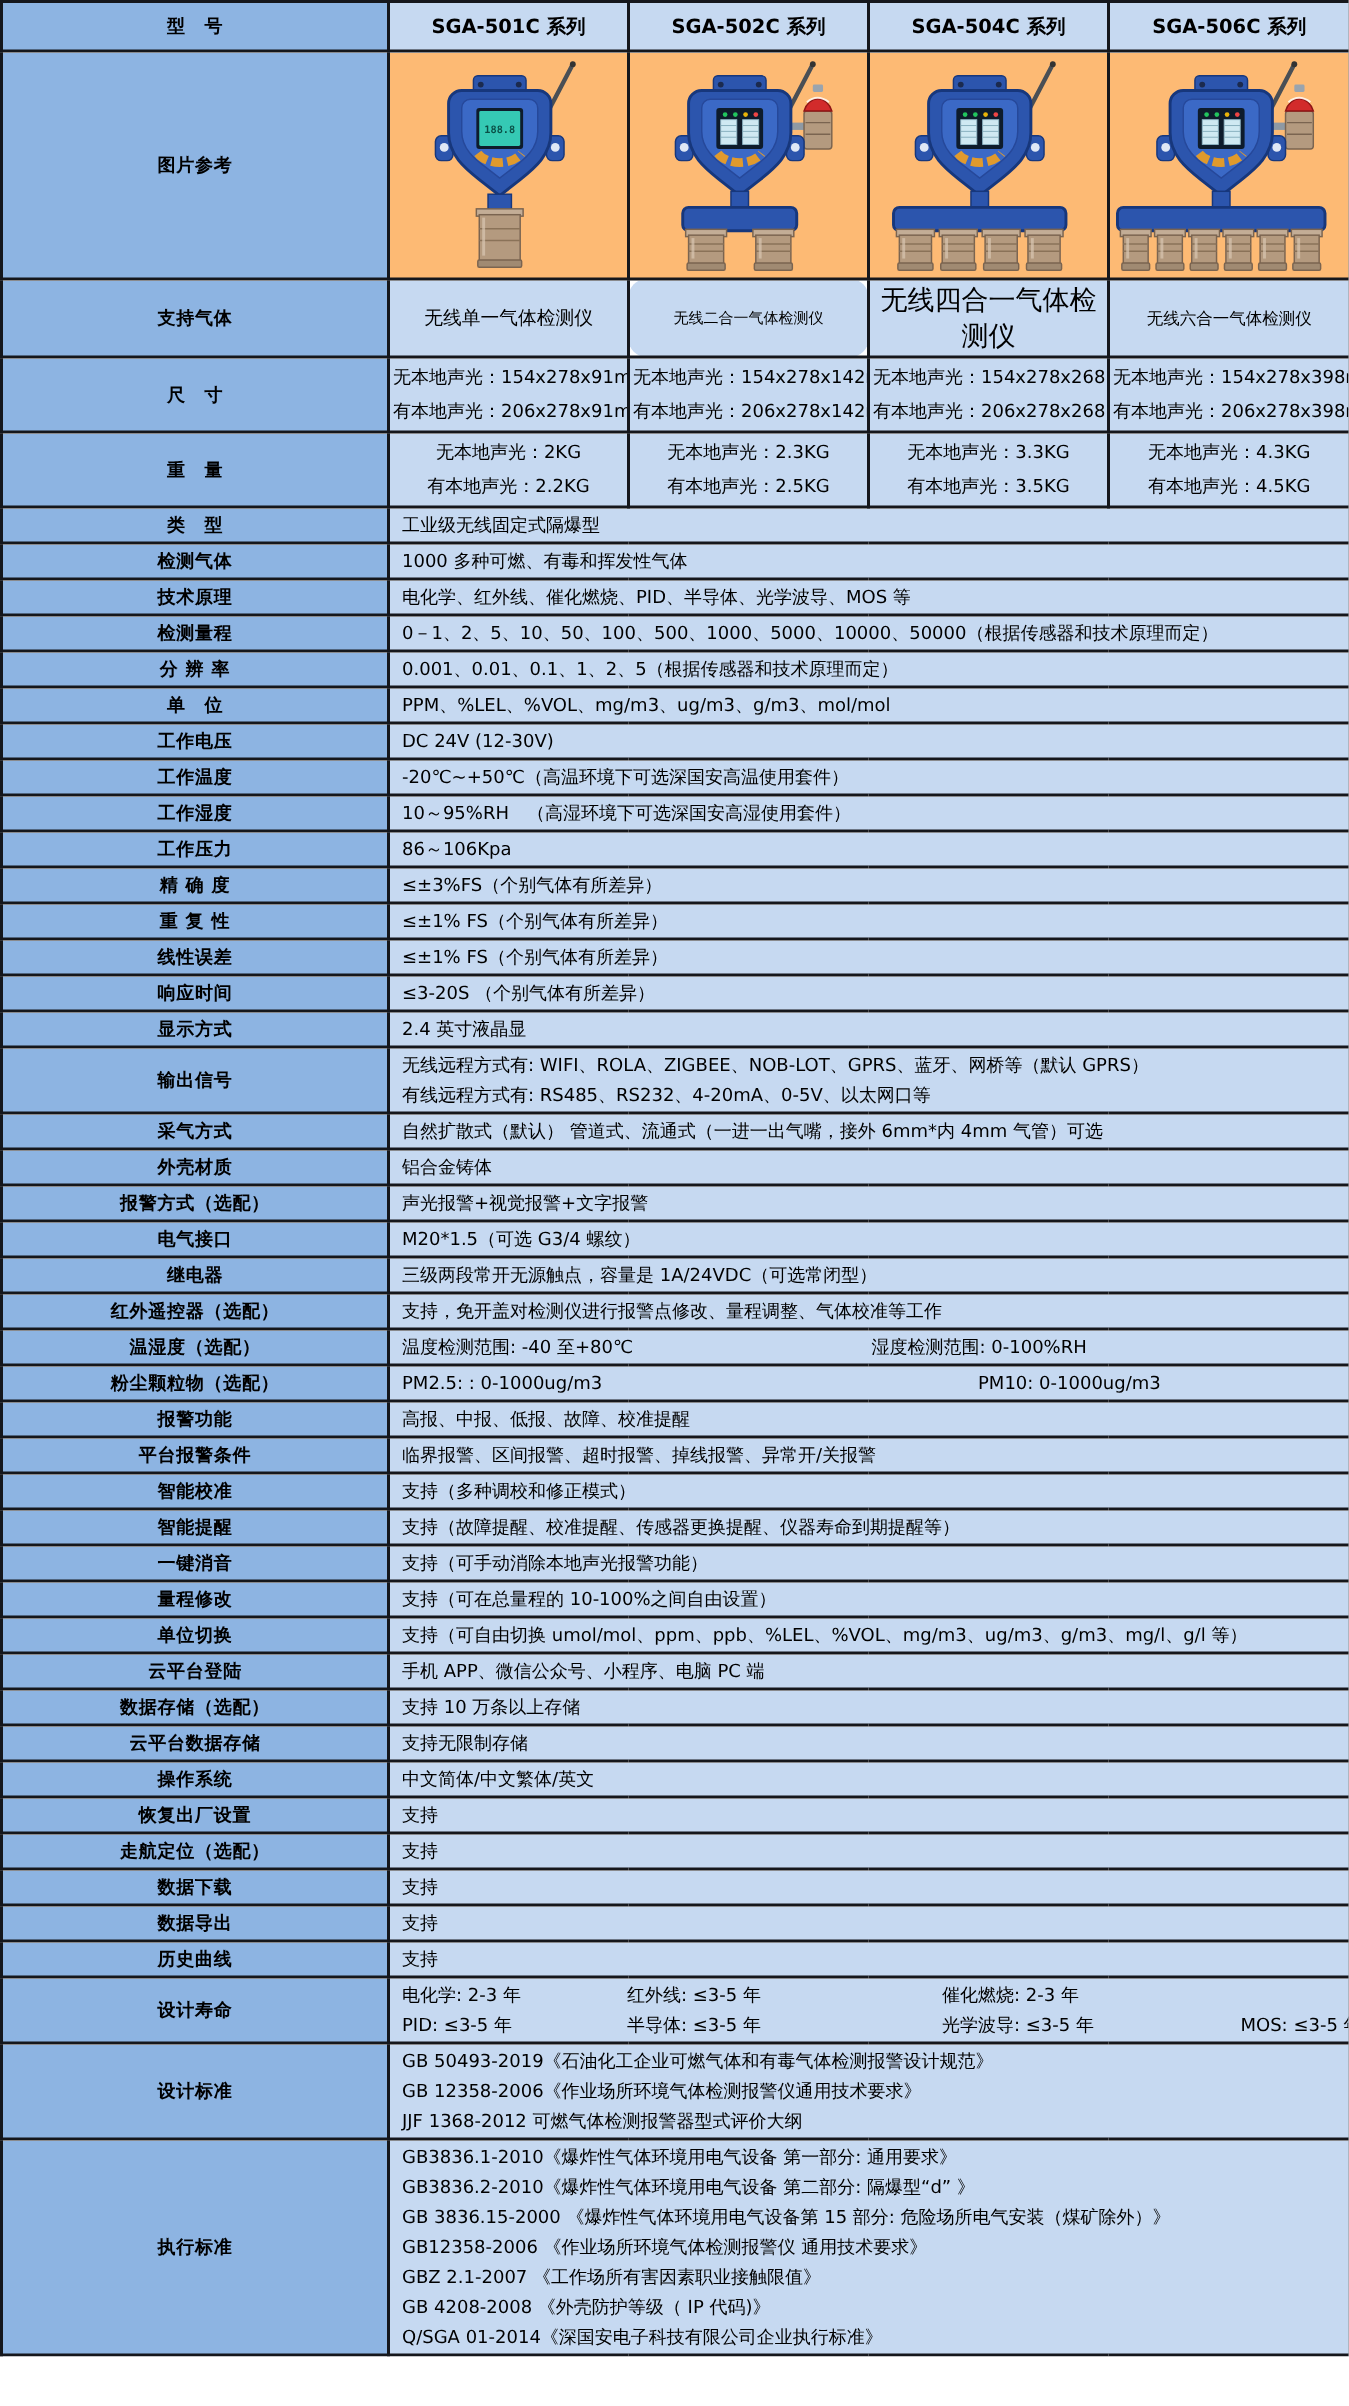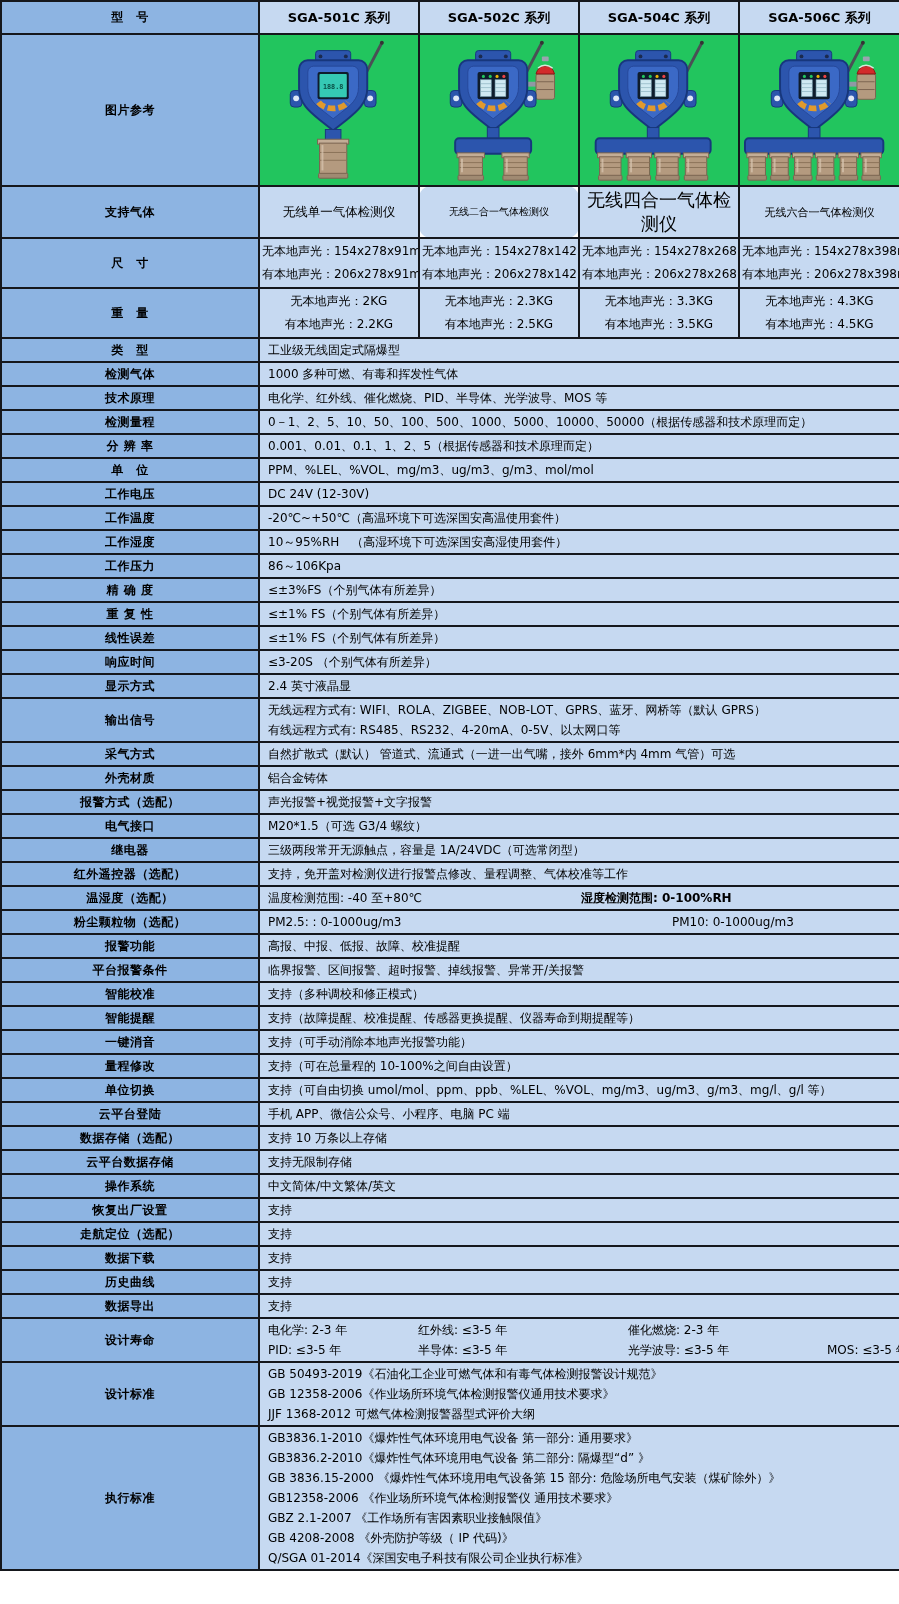--- a/index.html
+++ b/index.html
@@ -13,21 +13,21 @@
   body{font-family:"DejaVu Sans","Liberation Sans",sans-serif;color:#000;}
   .wrap{width:899px;}
   table{border-collapse:collapse;table-layout:fixed;width:899px;}
   th,td{border:2px solid var(--border);vertical-align:middle;overflow:hidden;}
   .lbl{background:var(--label-bg);font-weight:bold;text-align:center;
        font-size:12px;padding:2px 4px;letter-spacing:.5px;}
   .hdr-model{background:var(--value-bg);font-weight:bold;font-size:13px;
        text-align:center;height:27px;padding:2px;}
   .val{background:var(--value-bg);font-size:12px;padding:1px 8px;text-align:left;}
   .val-c{background:var(--value-bg);font-size:12px;text-align:center;padding:1px 2px;}
-  .imgcell{background:#22c55e;height:150px;padding:0;text-align:right;vertical-align:middle;font-weight:bold;}
+  .imgcell{background:#fdba74;height:150px;padding:0;text-align:right;vertical-align:middle;font-weight:bold;}
   .line{line-height:15px;padding:2.5px 0;white-space:nowrap;}
   .line2{line-height:15px;padding:4px 0;white-space:nowrap;}
   .seg{display:inline-block;white-space:nowrap;}
   svg{display:block;margin:0 auto;}
 </style>
 </head>
 <body>
 
 <div class="wrap">
   <table>
@@ -471,27 +471,27 @@
         </tr>
         <tr>
           <td class="lbl">红外遥控器（选配）</td>
           <td class="val" colspan="4">
             <div class="line"><span class="seg">支持，免开盖对检测仪进行报警点修改、量程调整、气体校准等工作</span></div>
           </td>
         </tr>
         <tr>
           <td class="lbl">温湿度（选配）</td>
           <td class="val" colspan="4">
-            <div class="line"><span class="seg" style="min-width: 289px;">温度检测范围: -40 至+80℃</span><span class="seg" style="margin-left: 24px; font-weight: bold;">湿度检测范围: 0-100%RH</span></div>
+            <div class="line"><span class="seg" style="min-width: 289px;">温度检测范围: -40 至+80℃</span><span class="seg" style="margin-left: 24px;">湿度检测范围: 0-100%RH</span></div>
           </td>
         </tr>
         <tr>
           <td class="lbl">粉尘颗粒物（选配）</td>
           <td class="val" colspan="4">
-            <div class="line"><span class="seg" style="min-width: 364px;">PM2.5: : 0-1000ug/m3</span><span class="seg" style="margin-left: 40px;">PM10: 0-1000ug/m3</span></div>
+            <div class="line"><span class="seg" style="min-width: 364px;">PM2.5: : 0-1000ug/m3</span><span class="seg" style="margin-left: 20px;">PM10: 0-1000ug/m3</span></div>
           </td>
         </tr>
         <tr>
           <td class="lbl">报警功能</td>
           <td class="val" colspan="4">
             <div class="line"><span class="seg">高报、中报、低报、故障、校准提醒</span></div>
           </td>
         </tr>
         <tr>
           <td class="lbl">平台报警条件</td>
@@ -565,27 +565,27 @@
             <div class="line"><span class="seg">支持</span></div>
           </td>
         </tr>
         <tr>
           <td class="lbl">数据下载</td>
           <td class="val" colspan="4">
             <div class="line"><span class="seg">支持</span></div>
           </td>
         </tr>
         <tr>
+          <td class="lbl">数据导出</td>
+          <td class="val" colspan="4">
+            <div class="line"><span class="seg">支持</span></div>
+          </td>
+        </tr>
+        <tr>
           <td class="lbl">历史曲线</td>
-          <td class="val" colspan="4">
-            <div class="line"><span class="seg">支持</span></div>
-          </td>
-        </tr>
-        <tr>
-          <td class="lbl">数据导出</td>
           <td class="val" colspan="4">
             <div class="line"><span class="seg">支持</span></div>
           </td>
         </tr>
         <tr>
           <td class="lbl">设计寿命</td>
           <td class="val" colspan="4">
             <div class="line"><span class="seg" style="min-width: 150px;">电化学: 2-3 年</span><span class="seg" style="min-width: 210px;">红外线: ≤3-5 年</span><span class="seg" style="min-width: 175px;">催化燃烧: 2-3 年</span></div>
             <div class="line"><span class="seg" style="min-width: 150px;">PID: ≤3-5 年</span><span class="seg" style="min-width: 210px;">半导体: ≤3-5 年</span><span class="seg" style="min-width: 175px;">光学波导: ≤3-5 年</span><span class="seg" style="margin-left: 24px;">MOS: ≤3-5 年</span></div>
           </td>

